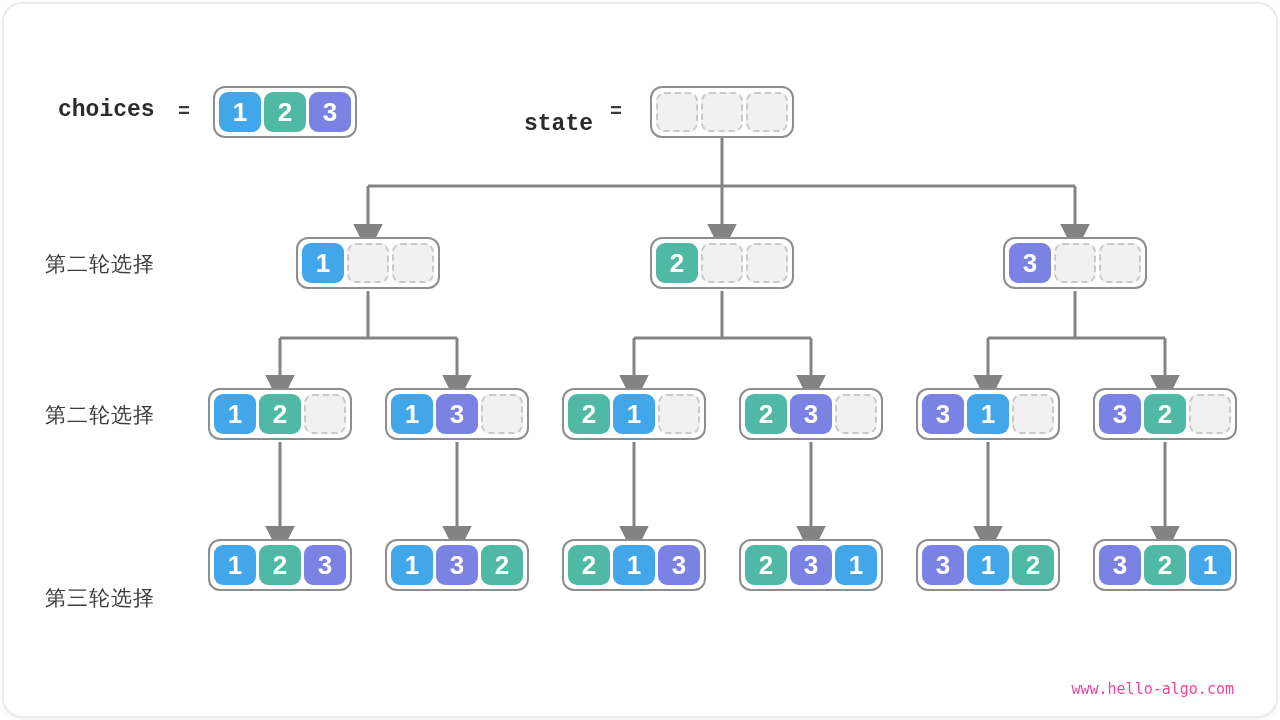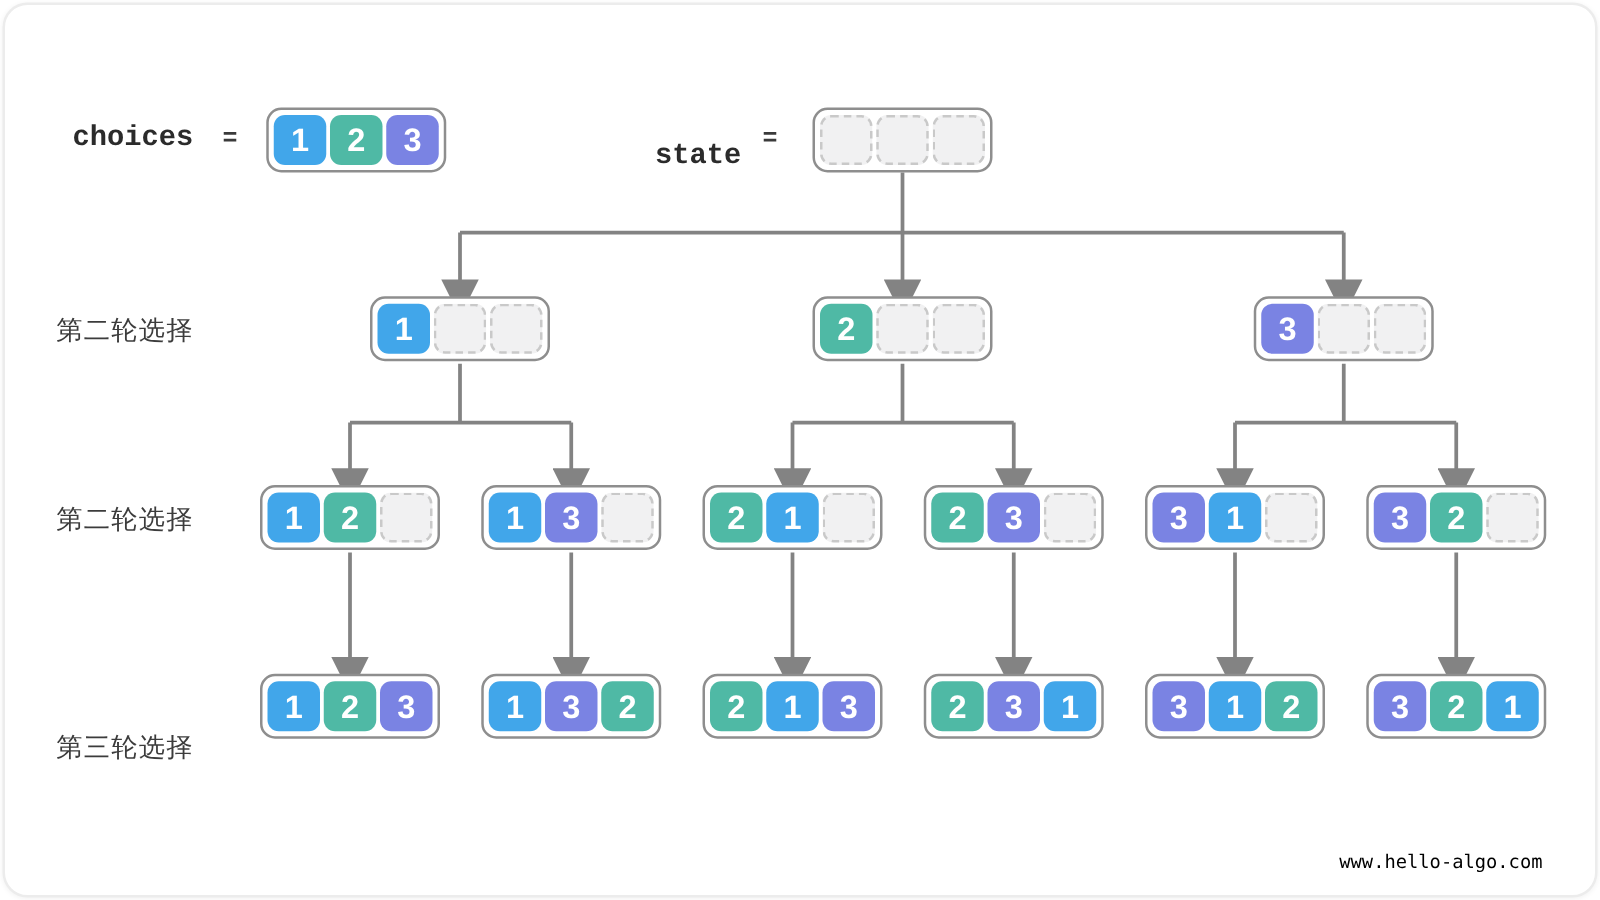--- a/index.html
+++ b/index.html
@@ -13,21 +13,21 @@
   .cell{width:42px;height:40px;border-radius:9px;display:flex;align-items:center;
         justify-content:center;font-size:26px;font-weight:bold;color:#fff;
         font-family:"Liberation Sans",sans-serif;box-sizing:border-box;}
   .cell.empty{background:#f1f1f2;border:2px dashed #c9c9c9;}
   
   .mono{font-family:Liberation Mono, monospace;font-weight:bold;}
   .var-label{position:absolute;font-size:23px;color:#2b2b2b;}
   .eq{position:absolute;font-size:20px;color:#3a3a3a;}
   .row-label{position:absolute;left:45px;font-size:21px;color:#3c3c3c;
              letter-spacing:1px;white-space:nowrap;}
-  .watermark{position:absolute;right:46px;bottom:22px;font-size:15px;color:#000000;
+  .watermark{position:absolute;right:46px;bottom:22px;font-size:15px;color:#ec4899;
              font-family:"DejaVu Sans Mono","Liberation Mono",monospace;font-weight:normal;}
   
   svg.connectors{position:absolute;left:0;top:0;pointer-events:none;}
   .connector{stroke:var(--arrow,#838383);stroke-width:3;fill:none;}
   #arrowhead path{fill:var(--arrow,#838383);}
 </style>
 </head>
 <body>
 
 <div class="stage">

